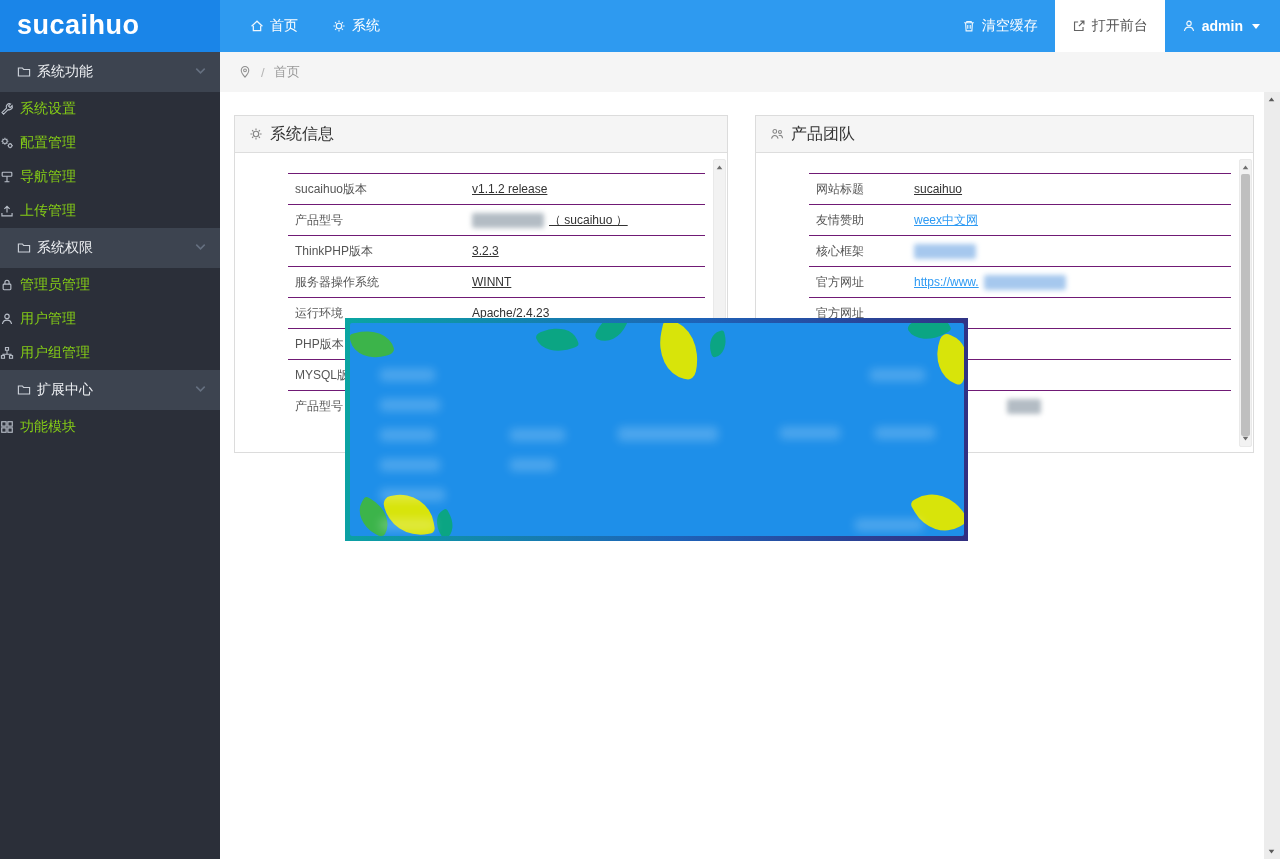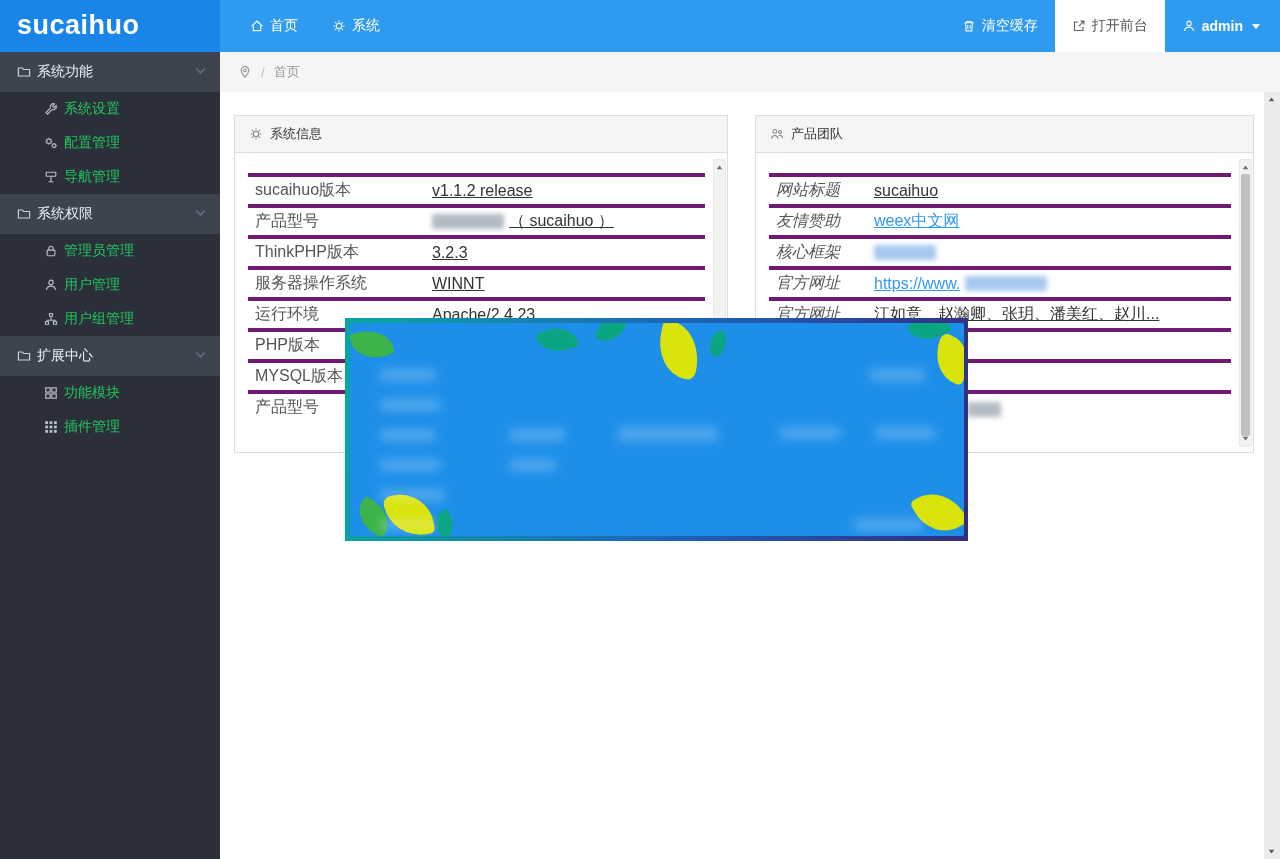--- a/index.html
+++ b/index.html
@@ -17,42 +17,42 @@
   .nav-item .icon { opacity:.92; }
   .nav-item.admin-item { font-weight:bold; padding-right:20px; }
   .caret-down { width:0; height:0; border:4px solid transparent; border-top:5px solid #fff; margin-top:5px; margin-left:3px; }
 
   
   .sidebar { position:absolute; top:52px; left:0; bottom:0; width:220px; background:var(--sidebar-bg,#2b2f39); z-index:30; }
   .side-section-header { height:40px; background:var(--section-bg,#3d4450); display:flex; align-items:center; gap:6px; padding:0 12px 0 17px; color:#eef0f3; font-size:14px; cursor:pointer; }
   .side-section-header .icon { color:#cdd2da; }
   .side-chevron { margin-left:auto; color:#667080; }
   .side-chevron svg { width:15px; height:15px; }
-  .side-child { height:34px; display:flex; align-items:center; gap:6px; padding-left:44px; color:#22c55e; font-size:14px; cursor:pointer; }
+  .side-child { height:34px; display:flex; align-items:center; gap:6px; color:#84cc16; font-size:14px; cursor:pointer; }
   .side-child .icon { color:#b9bfc9; }
 
   
   .breadcrumb { position:absolute; top:52px; left:220px; right:0; height:40px; background:#f5f5f5; display:flex; align-items:center; gap:9px; padding-left:18px; color:#9a9a9a; font-size:13px; z-index:10; }
   .breadcrumb .icon { color:#8f8f8f; }
   .crumb-sep { color:#b5b5b5; }
 
   
   .main { position:absolute; top:92px; left:220px; right:16px; bottom:0; background:#fff; }
 
   .panel { position:absolute; border:1px solid #dcdcdc; background:#fff; }
   .panel-left  { left:14px;  top:23px; width:494px; height:338px; }
   .panel-right { left:535px; top:23px; width:499px; height:338px; }
-  .panel-header { height:37px; background:#f5f5f5; border-bottom:1px solid #ddd; display:flex; align-items:center; gap:7px; padding-left:14px; font-size:13px; color:#333; }
+  .panel-header { height:37px; background:#f5f5f5; border-bottom:1px solid #ddd; display:flex; align-items:center; gap:7px; padding-left:14px; font-size:16px; color:#333; }
   .panel-header .icon { color:#858585; }
   .panel-body { position:absolute; top:38px; left:0; right:0; bottom:0; overflow:hidden; }
   .info-table { position:absolute; left:13px; right:22px; top:19px; }
-  .info-row { height:31px; border-top:4px solid #701a75; display:flex; align-items:center; font-size:16px; position:relative; }
+  .info-row { height:31px; border-top:1px solid #701a75; display:flex; align-items:center; font-size:12px; position:relative;margin-left:40px; }
   .row-label { color:#555; flex:none; padding-left:7px; }
   .panel-left  .row-label { width:184px; }
-  .panel-right .row-label { width:105px;font-style:italic; }
+  .panel-right .row-label { width:105px; }
   .row-value { color:#333; display:flex; align-items:center; gap:5px; min-height:16px;text-decoration:underline; }
   .row-value.link { color:var(--link,#2e9af3); cursor:pointer; }
   .blur-chip { height:15px; border-radius:2px; filter:blur(2.5px); flex:none; }
   .blur-gray { background:#b3bcc4; }
   .blur-blue { background:#a6c8ee; }
   .blur-abs  { position:absolute; top:8px; }
 
   
   .inner-scroll { position:absolute; right:1px; top:5px; bottom:5px; width:13px; background:#f2f2f2; border:1px solid #e9e9e9; border-radius:2px; }
   .scroll-arrow { position:absolute; left:0; width:11px; height:13px; display:flex; align-items:center; justify-content:center; color:#6e6e6e; }
@@ -160,20 +160,28 @@
       </div>
       <div class="side-child">
         <span class="icon">
           <svg viewBox="0 0 16 16" fill="none" stroke="currentColor" stroke-width="1.3">
             <rect x="2.5" y="2.6" width="11" height="4.6" rx="0.8"></rect>
             <path d="M8 7.2v6.2M5.2 13.4h5.6"></path>
           </svg>
         </span>
         <span>导航管理</span>
       </div>
+      <div class="side-child">
+        <span class="icon">
+          <svg viewBox="0 0 16 16" fill="none" stroke="currentColor" stroke-width="1.3">
+            <path d="M8 9.8V2.8M5 5.6l3-3 3 3M2.2 10.4v3.2h11.6v-3.2"></path>
+          </svg>
+        </span>
+        <span>上传管理</span>
+      </div>
     </div>
     <div class="side-section-header">
       <span class="icon">
         <svg viewBox="0 0 16 16" fill="none" stroke="currentColor" stroke-width="1.3">
           <path d="M1.6 12.6V3.4h4.5l1.4 1.7h6.9v7.5z"></path>
         </svg>
       </span>
       <span>系统权限</span>
       <span class="side-chevron"><svg viewBox="0 0 16 16" fill="none" stroke="currentColor" stroke-width="1.6">
           <path d="M3.5 6 8 10.5 12.5 6"></path>
@@ -226,36 +234,20 @@
         <span class="icon">
           <svg viewBox="0 0 16 16" fill="none" stroke="currentColor" stroke-width="1.3">
             <rect x="2" y="2" width="5" height="5"></rect>
             <rect x="9" y="2" width="5" height="5"></rect>
             <rect x="2" y="9" width="5" height="5"></rect>
             <rect x="9" y="9" width="5" height="5"></rect>
           </svg>
         </span>
         <span>功能模块</span>
       </div>
-      <div class="side-child">
-        <span class="icon">
-          <svg viewBox="0 0 16 16" fill="currentColor">
-            <rect x="1.4" y="1.4" width="3.2" height="3.2"></rect>
-            <rect x="6.4" y="1.4" width="3.2" height="3.2"></rect>
-            <rect x="11.4" y="1.4" width="3.2" height="3.2"></rect>
-            <rect x="1.4" y="6.4" width="3.2" height="3.2"></rect>
-            <rect x="6.4" y="6.4" width="3.2" height="3.2"></rect>
-            <rect x="11.4" y="6.4" width="3.2" height="3.2"></rect>
-            <rect x="1.4" y="11.4" width="3.2" height="3.2"></rect>
-            <rect x="6.4" y="11.4" width="3.2" height="3.2"></rect>
-            <rect x="11.4" y="11.4" width="3.2" height="3.2"></rect>
-          </svg>
-        </span>
-        <span>插件管理</span>
-      </div>
     </div>
   </div>
 
 <div class="breadcrumb">
   <span class="icon">
       <svg viewBox="0 0 16 16" fill="none" stroke="currentColor" stroke-width="1.2">
         <path d="M8 1.8a4.3 4.3 0 0 1 4.3 4.3C12.3 9.3 8 13.9 8 13.9S3.7 9.3 3.7 6.1A4.3 4.3 0 0 1 8 1.8z"></path>
         <circle cx="8" cy="6.1" r="1.6"></circle>
       </svg>
     </span>
@@ -365,23 +357,20 @@
           </div>
           <div class="info-row">
             <span class="row-label">官方网址</span>
             <span class="row-value link">
               <span>https://www.</span>
               <span class="blur-chip blur-blue" style="width: 82px;"></span>
             </span>
           </div>
           <div class="info-row">
             <span class="row-label">官方网址</span>
-            <span class="row-value">
-              <span>江如意、赵瀚卿、张玥、潘美红、赵川...</span>
-            </span>
           </div>
           <div class="info-row">
             <span class="row-label"></span>
             <span class="row-value"></span>
           </div>
           <div class="info-row">
             <span class="row-label"></span>
             <span class="row-value"></span>
           </div>
           <div class="info-row">

